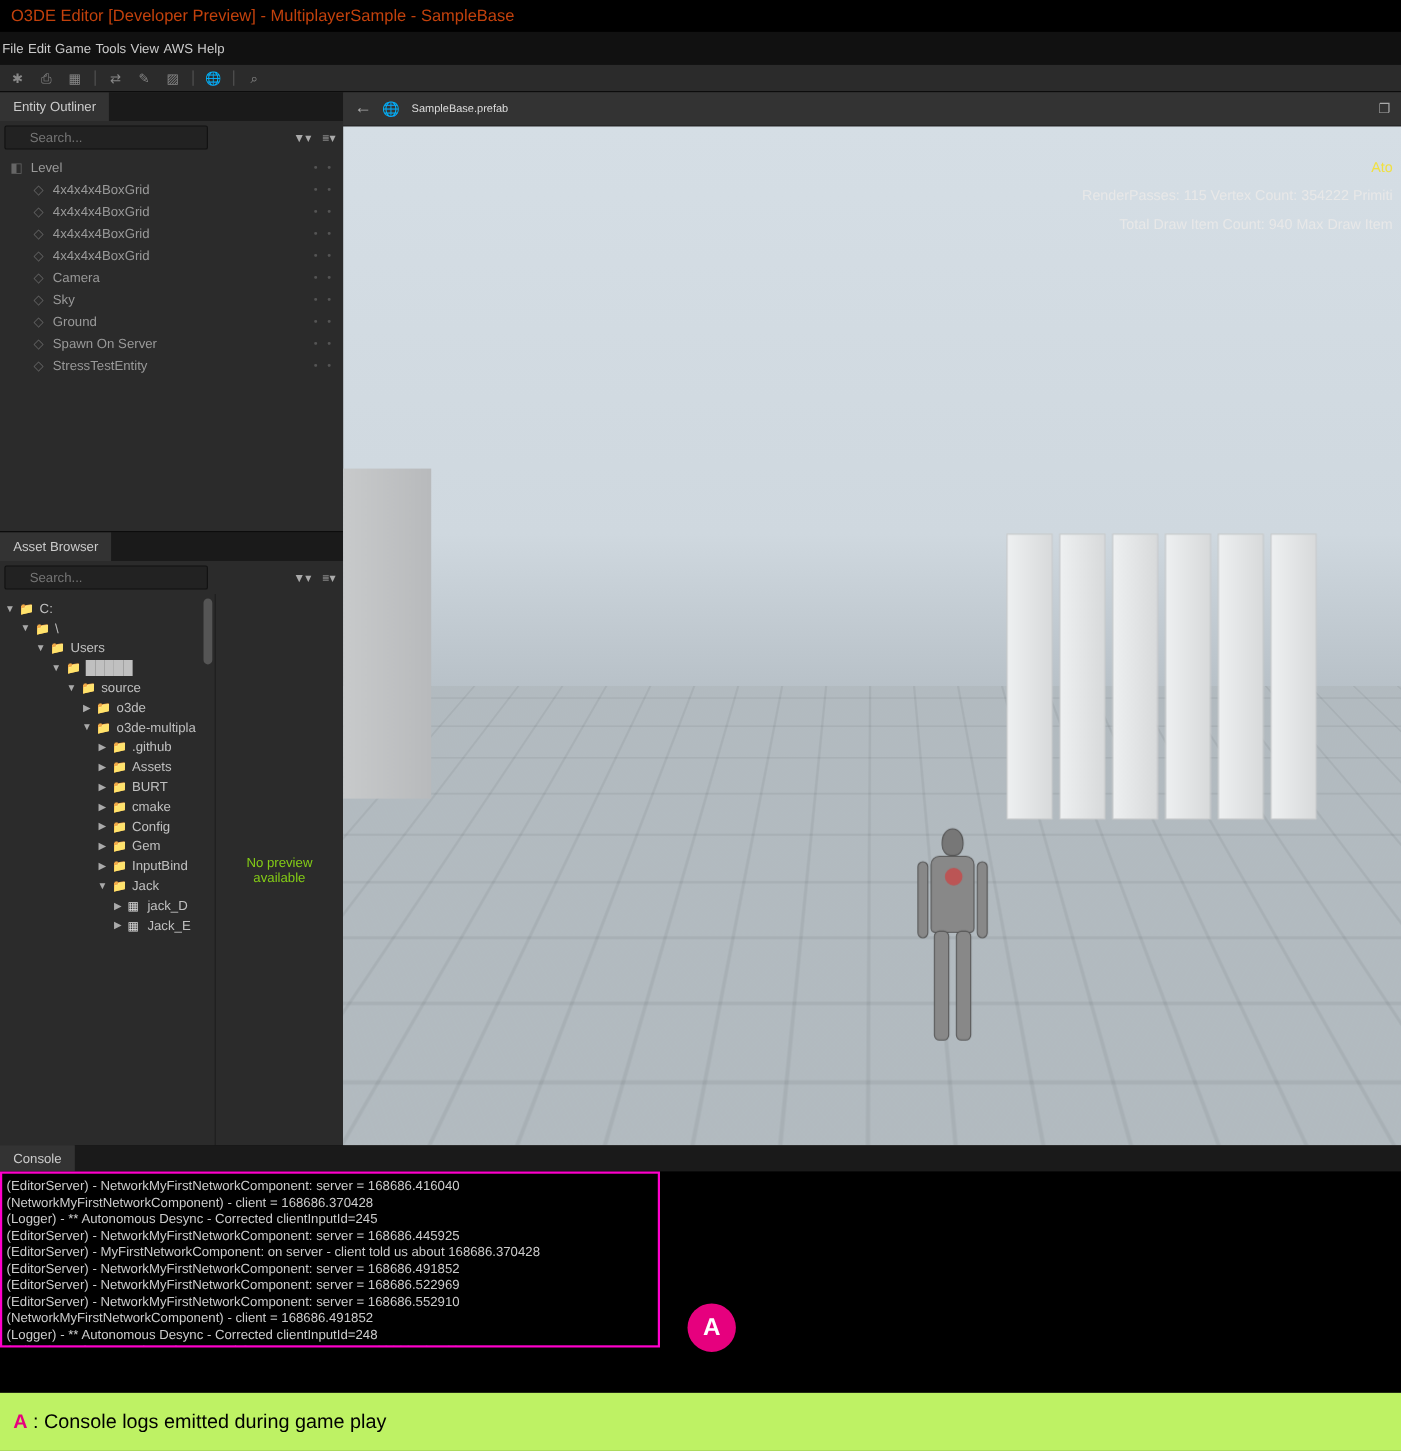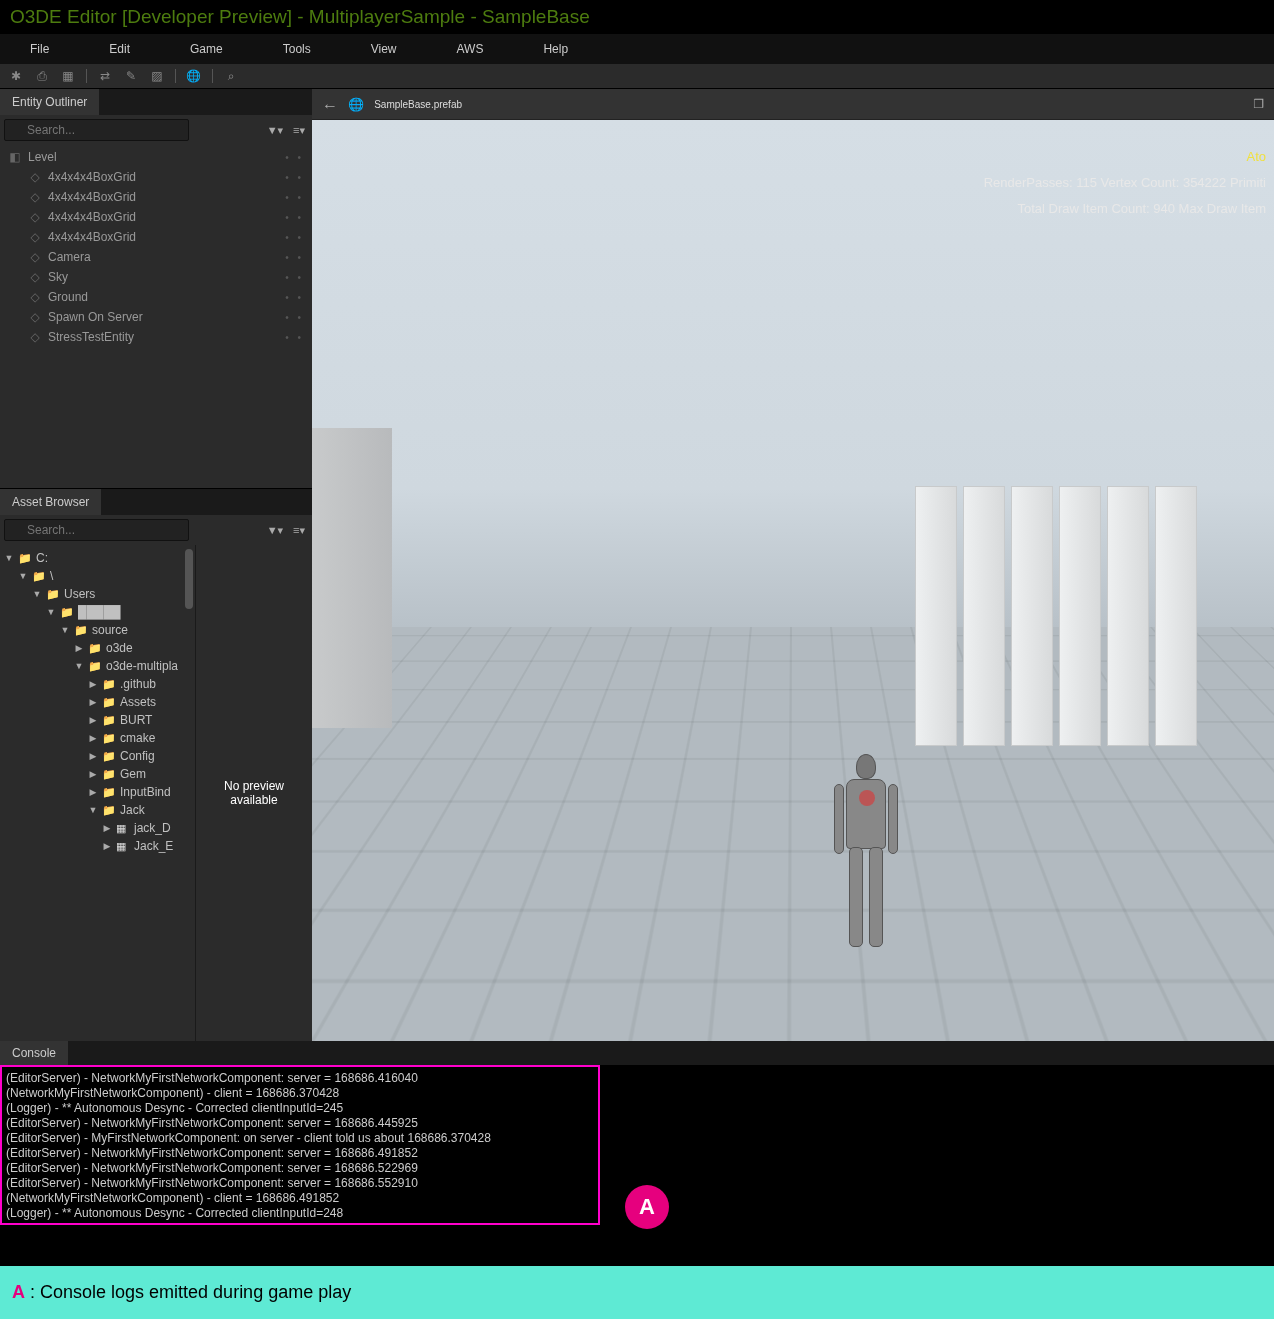--- a/index.html
+++ b/index.html
@@ -1,19 +1,19 @@
 <!DOCTYPE html>
 <html><head>
 <meta charset="utf-8">
 <style>
 *{margin:0;padding:0;box-sizing:border-box;font-family:"Segoe UI",Arial,sans-serif;user-select:none}
 body{background:#1a1a1a;color:#c0c0c0;font-size:12px;width:1274px;height:1319px;overflow:hidden;display:flex;flex-direction:column}
-.titlebar{background:#000;color:#4d7c0f;padding:6px 10px;font-size:19px}
+.titlebar{background:#000;color:#c2410c;padding:6px 10px;font-size:15px}
 .menubar{background:#111;display:flex;padding:4px 0}
-.menubar .item{padding:4px 30px;color:#ccc;cursor:pointer}
+.menubar .item{padding:4px 2px;color:#ccc;cursor:pointer}
 .toolbar{background:#2b2b2b;display:flex;align-items:center;padding:4px 8px;gap:10px;border-bottom:1px solid #000}
 .toolbar .tbicon{width:16px;height:16px;display:flex;align-items:center;justify-content:center;color:#888;font-size:12px}
 .toolbar .sep{width:1px;height:14px;background:#555}
 .main{display:flex;flex:1;min-height:0}
 .left{width:312px;display:flex;flex-direction:column;background:#2b2b2b}
 .panel-tab{background:#1a1a1a;padding:0;display:flex}
 .panel-tab .tab{background:#333;padding:6px 12px;color:#ccc;font-size:12px}
 .search-row{display:flex;align-items:center;padding:4px;gap:4px;background:#2b2b2b}
 .search{flex:1;background:#222;border:1px solid #111;border-radius:2px;padding:3px 6px 3px 22px;color:#888;font-size:12px;position:relative}
 .search-wrap{position:relative;flex:1}
@@ -23,21 +23,21 @@
 .outliner-list{flex:1;overflow:auto;padding:2px 0}
 .ol-row{display:flex;align-items:center;padding:3px 8px;color:#999;font-size:12px}
 .ol-row .ent-icon{width:14px;height:14px;margin-right:6px;display:inline-flex;align-items:center;justify-content:center;color:#666}
 .ol-row .dots{margin-left:auto;color:#555;letter-spacing:3px;font-size:10px}
 .ol-level{padding-left:8px}
 .ol-child{padding-left:28px}
 .asset-browser{flex:1;display:flex;flex-direction:column;min-height:0}
 .asset-body{flex:1;display:flex;min-height:0}
 .asset-tree{width:195px;overflow:auto;background:#2b2b2b;padding:4px 0;font-size:12px;position:relative}
 .asset-tree .scrollbar{position:absolute;right:2px;top:4px;width:8px;height:60px;background:#555;border-radius:4px}
-.asset-preview{flex:1;background:#2b2b2b;border-left:1px solid #1a1a1a;display:flex;align-items:center;justify-content:center;color:#ffffff;font-size:12px;text-align:center;padding:10px}
+.asset-preview{flex:1;background:#2b2b2b;border-left:1px solid #1a1a1a;display:flex;align-items:center;justify-content:center;color:#84cc16;font-size:12px;text-align:center;padding:10px}
 .tree-row{display:flex;align-items:center;padding:2px 4px;white-space:nowrap;overflow:hidden}
 .tree-row .caret{width:10px;display:inline-block;color:#aaa;font-size:9px;text-align:center}
 .tree-row .ficon{width:14px;margin:0 4px;color:#ddd;font-size:11px}
 .viewport-area{flex:1;display:flex;flex-direction:column;background:#333;min-width:0}
 .viewport-header{background:#333;display:flex;align-items:center;padding:6px 10px;gap:10px;border-bottom:1px solid #222}
 .viewport-header .back{color:#aaa;font-size:16px}
 .viewport-header .globe{color:#ccc;font-size:13px}
 .viewport-header .prefab{color:#ddd;font-size:10px}
 .viewport-header .restore{margin-left:auto;color:#aaa;font-size:12px}
 .viewport{flex:1;position:relative;overflow:hidden;background:linear-gradient(to bottom,#d5dee5 0%,#cfd8df 40%,#b8c1c8 55%,#a8b0b6 56%,#d8dde1 100%)}
@@ -57,21 +57,21 @@
 .overlay .l1{color:#f0e040}
 .overlay .l2,.overlay .l3{color:#e8e8e8}
 .overlay .l4{color:#f0e040}
 .console-area{height:225px;display:flex;flex-direction:column;background:#111}
 .console-tab{background:#1a1a1a;display:flex}
 .console-tab .tab{background:#333;padding:5px 12px;color:#ccc;font-size:12px}
 .console-body{flex:1;background:#000;padding:0;position:relative}
 .console-box{border:2px solid #ff00cc;padding:4px;font-family:Consolas,monospace;font-size:12px;color:#ccc;line-height:15px;width:600px;height:160px;overflow:hidden}
 .console-line{white-space:nowrap}
 .annotation-badge{position:absolute;left:625px;top:120px;width:44px;height:44px;border-radius:50%;background:#e6007e;color:#fff;display:flex;align-items:center;justify-content:center;font-size:22px;font-weight:bold}
-.footer-note{background:#5eead4;color:#000;padding:16px 12px;font-size:18px}
+.footer-note{background:#bef264;color:#000;padding:16px 12px;font-size:18px}
 .footer-note .A{color:#e6007e;font-weight:bold}
 </style>
 </head>
 <body>
 
 <div class="titlebar">O3DE Editor [Developer Preview] - MultiplayerSample - SampleBase</div>
 
 <div class="menubar">
   <div class="item">File</div>
   <div class="item">Edit</div>

